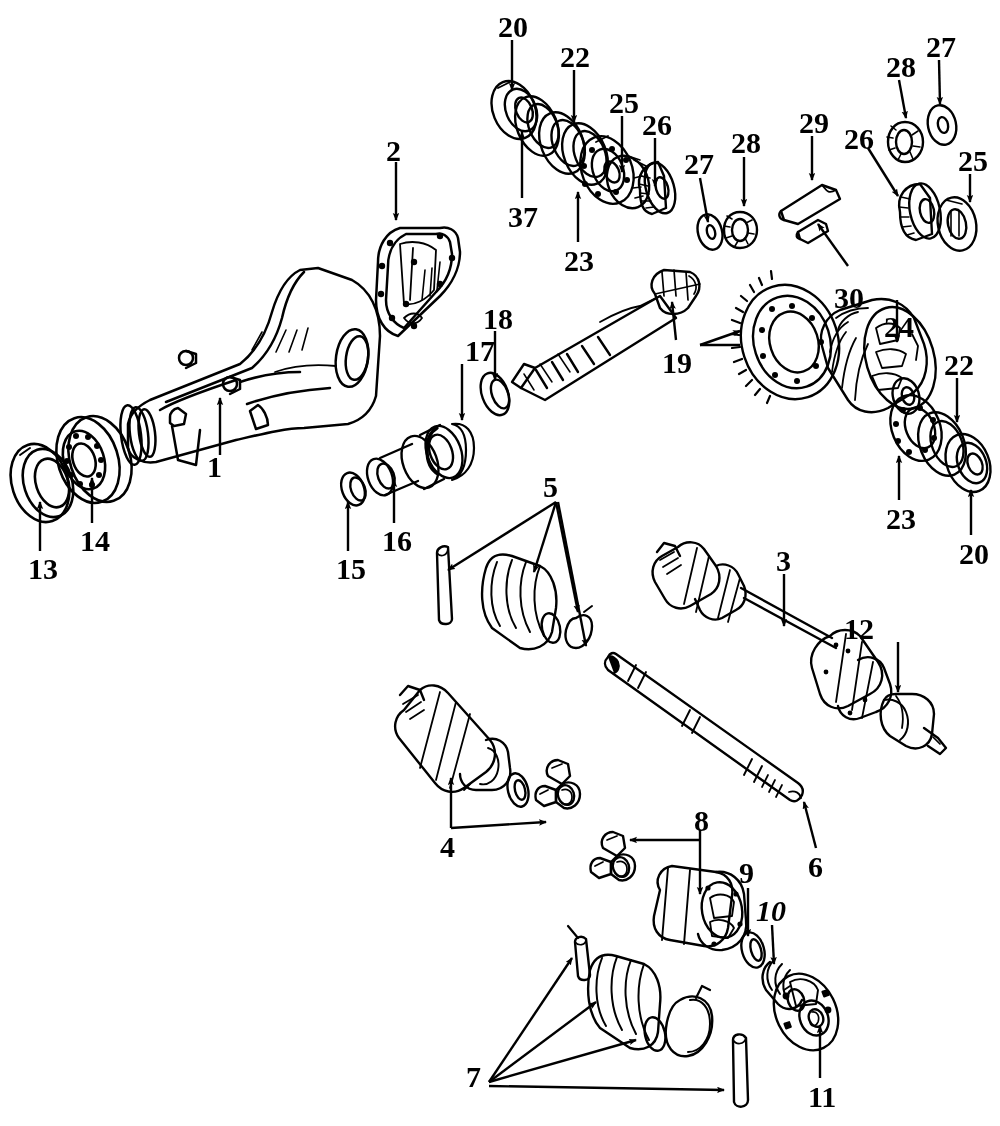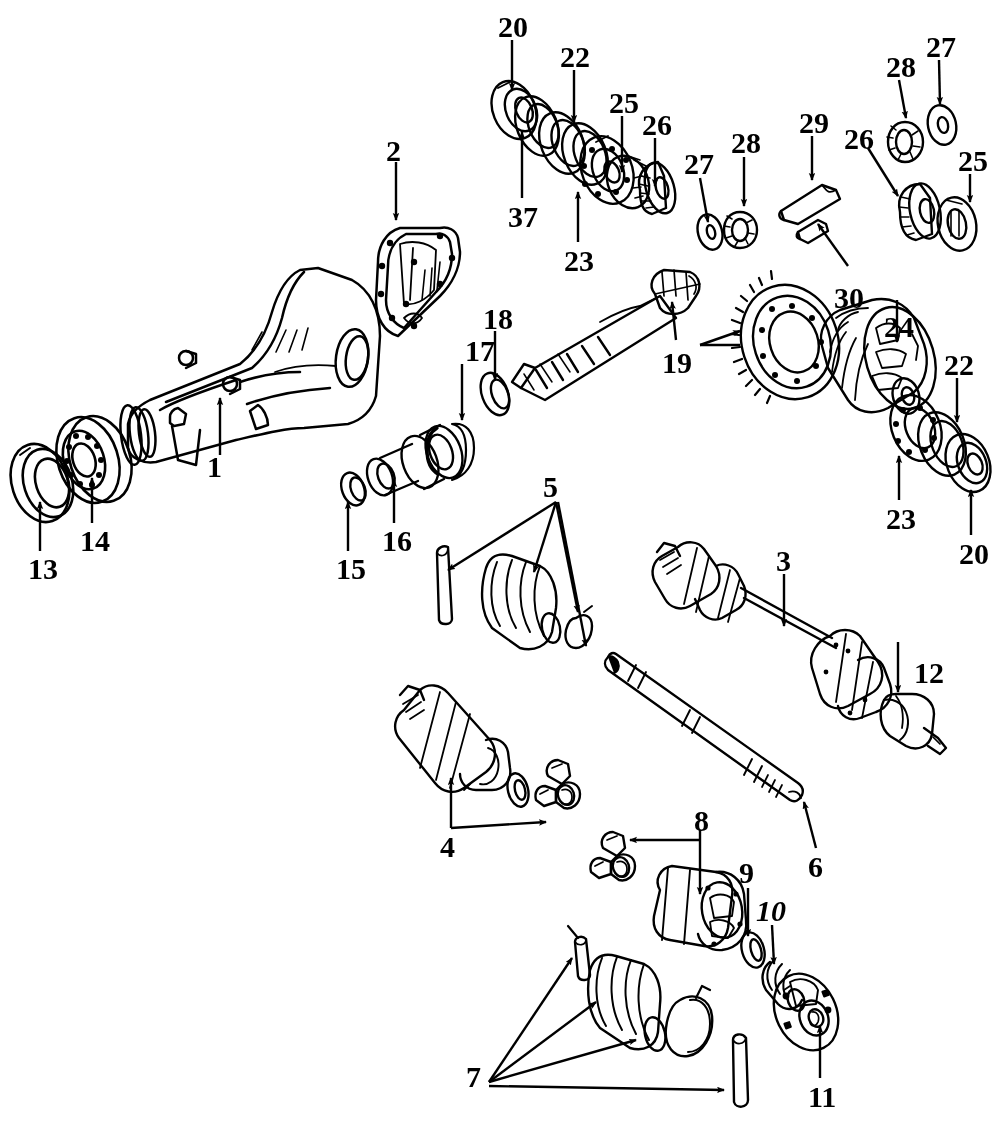--- a/index.html
+++ b/index.html
@@ -568,21 +568,21 @@
   <div class="callout cl-lg" style="left:386px;top:136px;">2</div>
   <div class="callout cl-lg" style="left:776px;top:546px;">3</div>
   <div class="callout cl-lg" style="left:440px;top:832px;">4</div>
   <div class="callout cl-lg" style="left:543px;top:472px;">5</div>
   <div class="callout cl-lg" style="left:808px;top:852px;">6</div>
   <div class="callout cl-lg" style="left:466px;top:1062px;">7</div>
   <div class="callout cl-lg" style="left:694px;top:806px;">8</div>
   <div class="callout cl-lg" style="left:739px;top:858px;">9</div>
   <div class="callout cl-lg" style="left:756px;top:896px;font-style:italic;">10</div>
   <div class="callout cl-lg" style="left:808px;top:1082px;">11</div>
-  <div class="callout cl-lg" style="left:914px;top:614px;margin-top:44px;">12</div>
+  <div class="callout cl-lg" style="left:844px;top:614px;">12</div>
   <div class="callout cl-lg" style="left:28px;top:554px;">13</div>
   <div class="callout cl-lg" style="left:80px;top:526px;">14</div>
   <div class="callout cl-lg" style="left:336px;top:554px;">15</div>
   <div class="callout cl-lg" style="left:382px;top:526px;">16</div>
   <div class="callout cl-lg" style="left:450px;top:336px;margin-left:15px;">17</div>
   <div class="callout cl-lg" style="left:483px;top:304px;">18</div>
   <div class="callout cl-lg" style="left:662px;top:348px;">19</div>
   <div class="callout cl-lg" style="left:498px;top:12px;">20</div>
   <div class="callout cl-lg" style="left:508px;top:202px;">37</div>
   <div class="callout cl-lg" style="left:560px;top:42px;">22</div>

